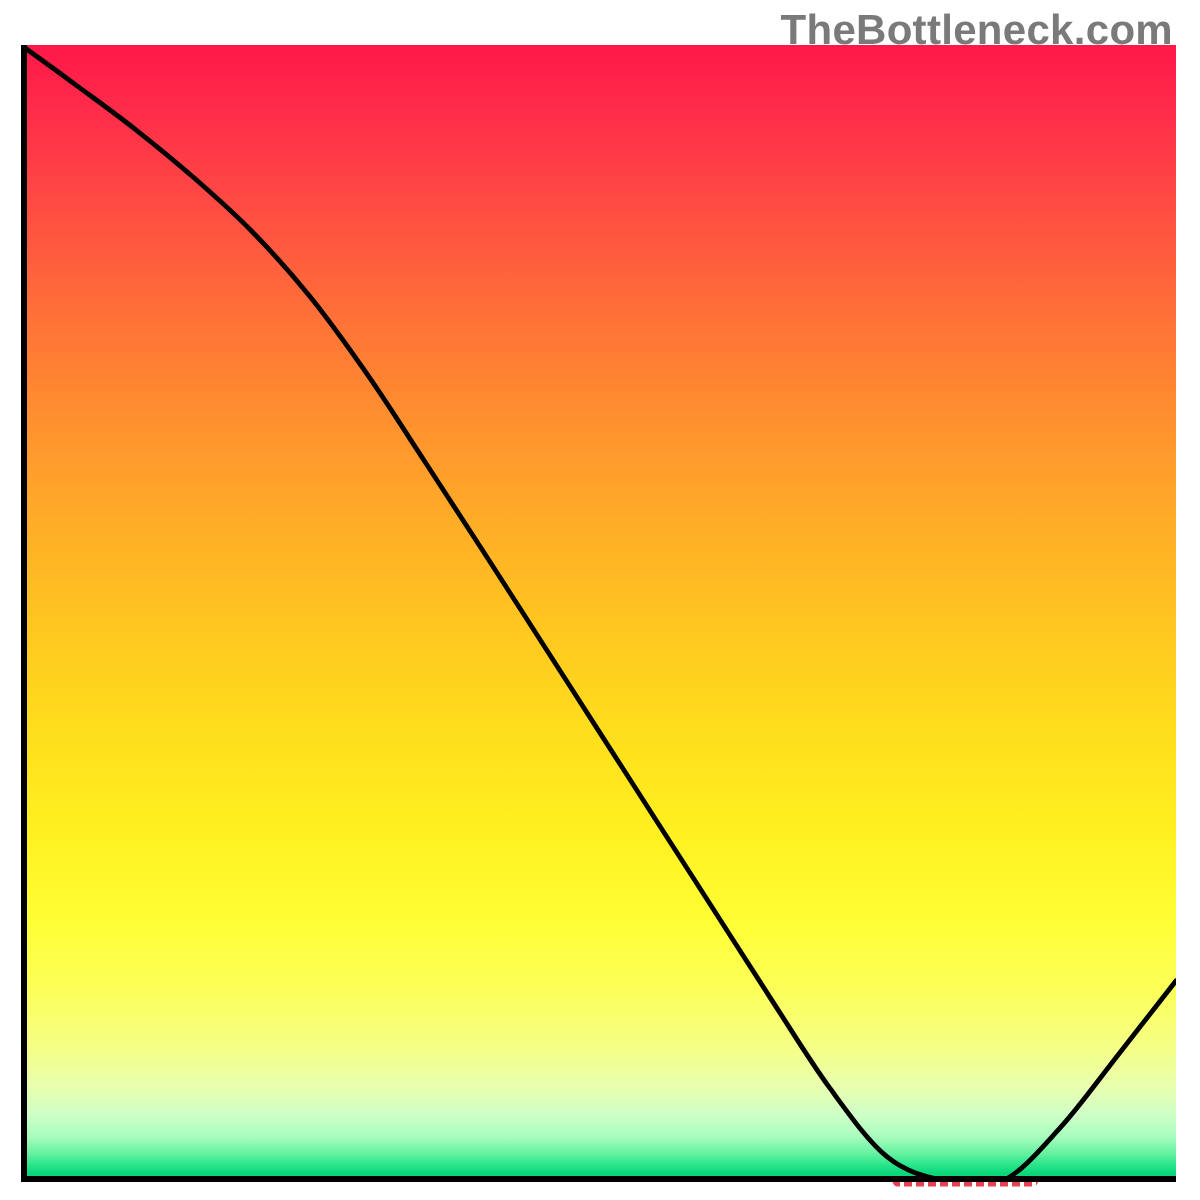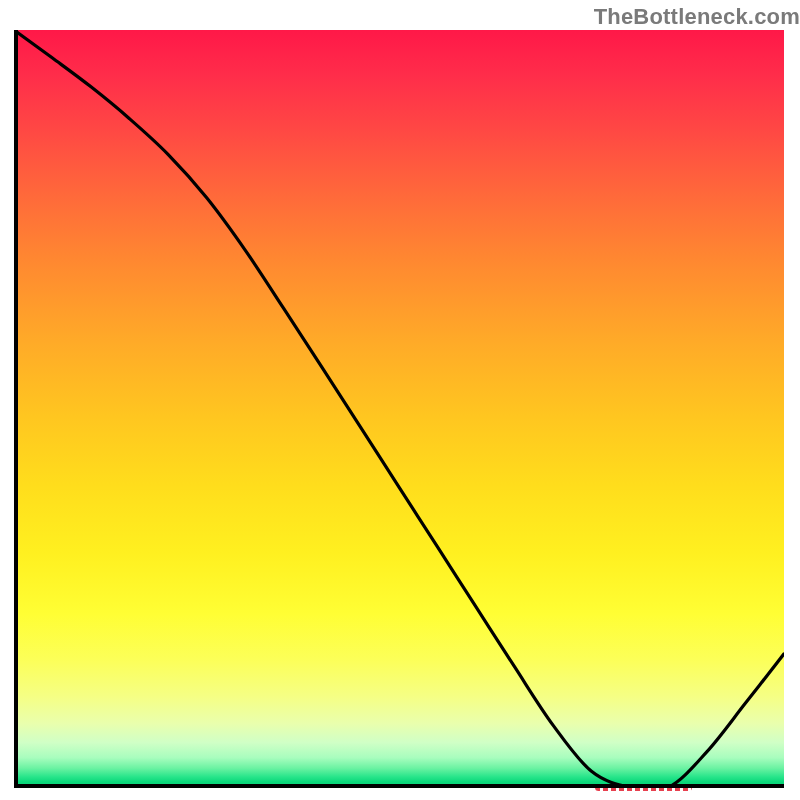--- a/index.html
+++ b/index.html
@@ -5,23 +5,23 @@
   * { margin: 0; padding: 0; box-sizing: border-box; }
   html, body { width: 800px; height: 800px; overflow: hidden; background: #fff; }
   .container {
     position: relative;
     width: 800px;
     height: 800px;
   }
   .watermark {
     position: absolute;
     top: 4px;
-    right: 0;
+    right: 18px;
     font-family: Arial, Helvetica, sans-serif;
-    font-size: 22px;
+    font-size: 28px;
     font-weight: 600;
     color: #7a7a7a;
     letter-spacing: 0.2px;
   }
   .plot-wrap {
     position: absolute;
     top: 30px;
     left: 14px;
     width: 770px;
     height: 758px;

